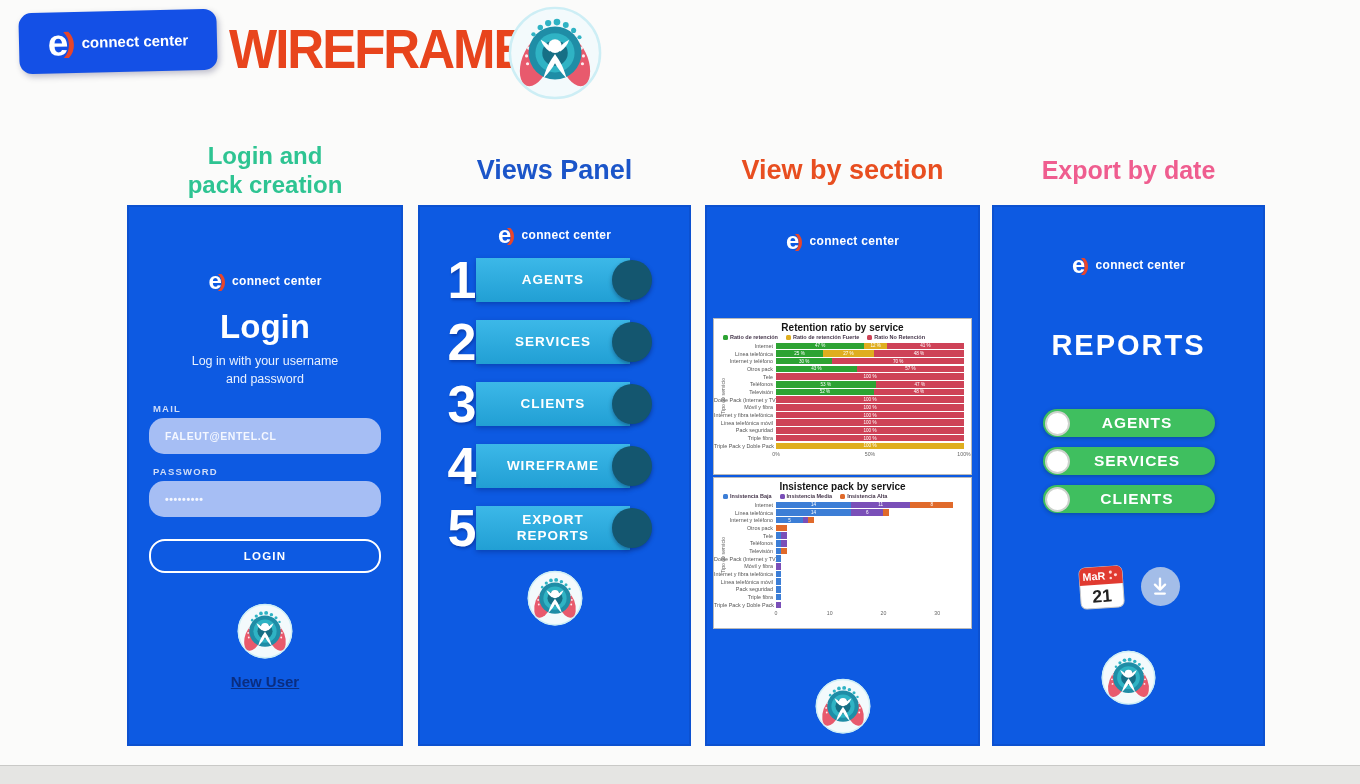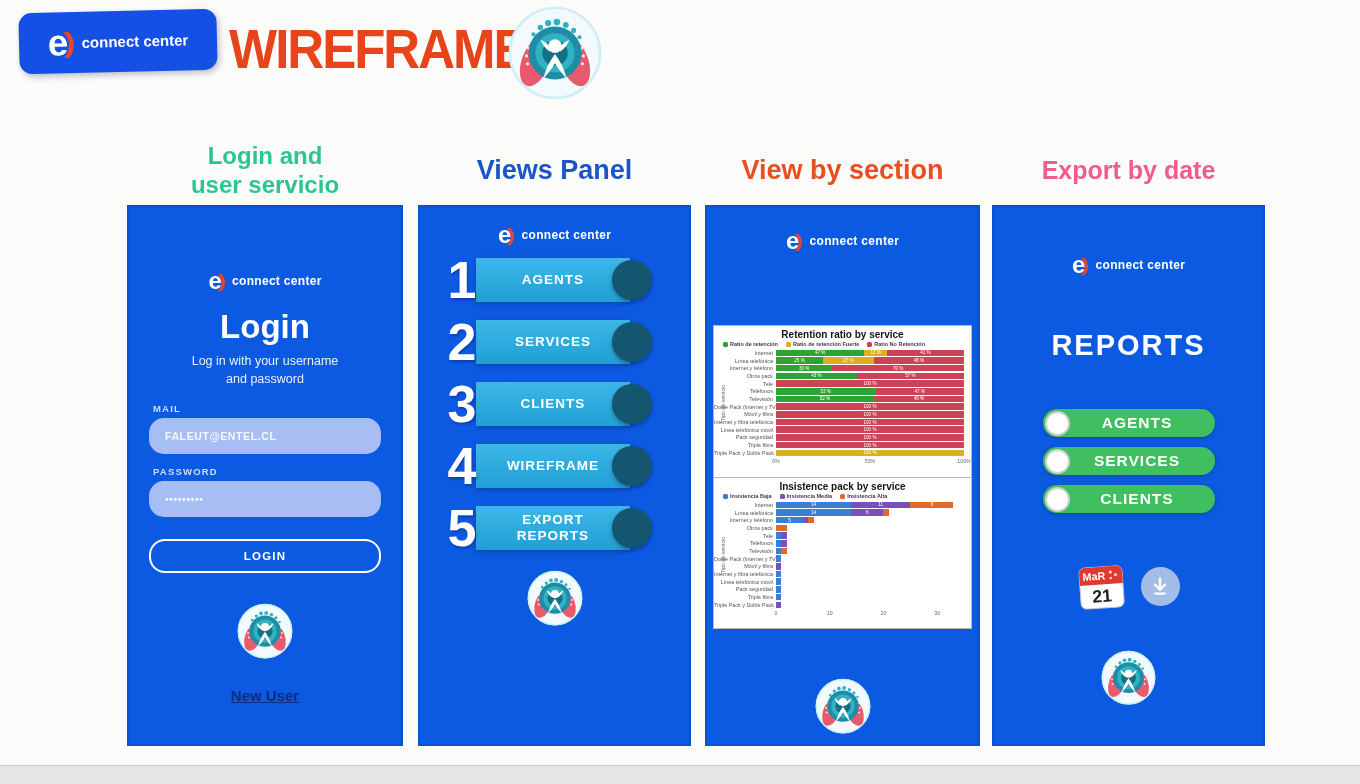--- a/index.html
+++ b/index.html
@@ -62,21 +62,21 @@
     padding:0 16px; color:#f4f7ff; font-size:10.5px; font-weight:700; letter-spacing:.6px;
     font-family:"Liberation Sans", sans-serif;
   }
   .login-btn {
     display:block; width:232px; margin:22px 22px 0; height:34px;
     background:transparent; border:2px solid #fff; border-radius:16px;
     color:#fff; font-weight:800; font-size:11.5px; letter-spacing:1.2px; cursor:pointer;
     font-family:"Liberation Sans", sans-serif;
   }
   .p1-emblem { display:block; width:58px; height:58px; margin:28px auto 0; }
-  .newuser { display:block; text-align:center; margin-top:28px; color:#0a2d80; font-weight:800; font-size:15px; text-decoration:underline; }
+  .newuser { display:block; text-align:center; margin-top:14px; color:#0a2d80; font-weight:800; font-size:15px; text-decoration:underline; }
 
   
   .p2-brand { margin-top:16px; }
   .p2-heading { margin-top:21px; text-align:center; color:#fff; font-size:25px; font-weight:800; letter-spacing:1.5px; }
   .view-list { margin-top:9px; }
   .view-row { position:relative; height:44px; margin:0 61px 18px 24px; display:flex; align-items:center; }
   .view-num { flex:none; width:40px; margin-right:-6px; z-index:2; text-align:center;
               color:#fff; font-size:52px; font-weight:800; line-height:40px;
               text-shadow:1px 2px 3px rgba(0,0,60,.3); }
   .view-bar { flex:1; height:44px; background:linear-gradient(180deg,#3cb8e8,#219fd4);
@@ -85,21 +85,21 @@
               text-align:center; line-height:1.15; box-shadow:0 2px 5px rgba(0,0,60,.28); cursor:pointer; }
   .view-circle { position:absolute; right:-22px; top:2px; width:40px; height:40px;
                  border-radius:50%; background:#14566f; z-index:3; cursor:pointer;
                  box-shadow:0 2px 4px rgba(0,0,40,.35); }
   .p2-emblem { display:block; width:58px; height:58px; margin:4px auto 0; }
 
   
   .p3-brand { margin-top:22px; }
   .p3-heading { margin-top:10px; text-align:center; color:#fff; font-size:36px; font-weight:800; }
   .chart-card { position:absolute; left:8px; width:259px; background:#fff; border:1px solid #b9b9b9; color:#222; }
-  #chart1 { top:120px; height:157px; }
+  #chart1 { top:113px; height:157px; }
   #chart2 { top:272px; height:152px; }
   .c-title { font-size:10px; font-weight:800; text-align:center; margin:3px 0 1px; color:#151515; }
   .c-legend { display:flex; gap:8px; padding-left:9px; margin-bottom:2px; }
   .c-leg-item { display:flex; align-items:center; gap:2px; font-size:5.5px; color:#44354a; font-weight:700; }
   .c-dot { width:5px; height:5px; border-radius:1.5px; }
   .c-plot { position:relative; }
   .c-row { display:flex; align-items:center; height:7.7px; }
   .c-lab { flex:none; width:62px; font-size:5.4px; color:#555; text-align:right; padding-right:3px; white-space:nowrap; overflow:hidden; }
   .c-bars { flex:1; display:flex; height:6.5px; margin-right:7px; }
   .c-seg { height:100%; display:flex; align-items:center; justify-content:center; font-size:4.6px; color:#fff; overflow:hidden; white-space:nowrap; }
@@ -173,21 +173,21 @@
       <span class="paren">)</span>
   </span>
   <span class="btext">connect center</span>
 </div>
 <div class="hdr-title">WIREFRAME</div>
 <svg class="emblem-large">
     <use href="#emblem"></use>
   </svg>
 
 <div class="col-title" id="title-login">
-  <span>Login and</span><br><span>user servicio</span>
+  <span>Login and</span><br><span>pack creation</span>
 </div>
 <div class="col-title" id="title-views">Views Panel</div>
 <div class="col-title" id="title-service">View by section</div>
 <div class="col-title" id="title-export">Export by date</div>
 
 <div class="panel" id="panel-login">
   <div class="brandrow p1-brand">
     <span class="elogo">
         <span class="e">e</span>
         <span class="paren">)</span>

